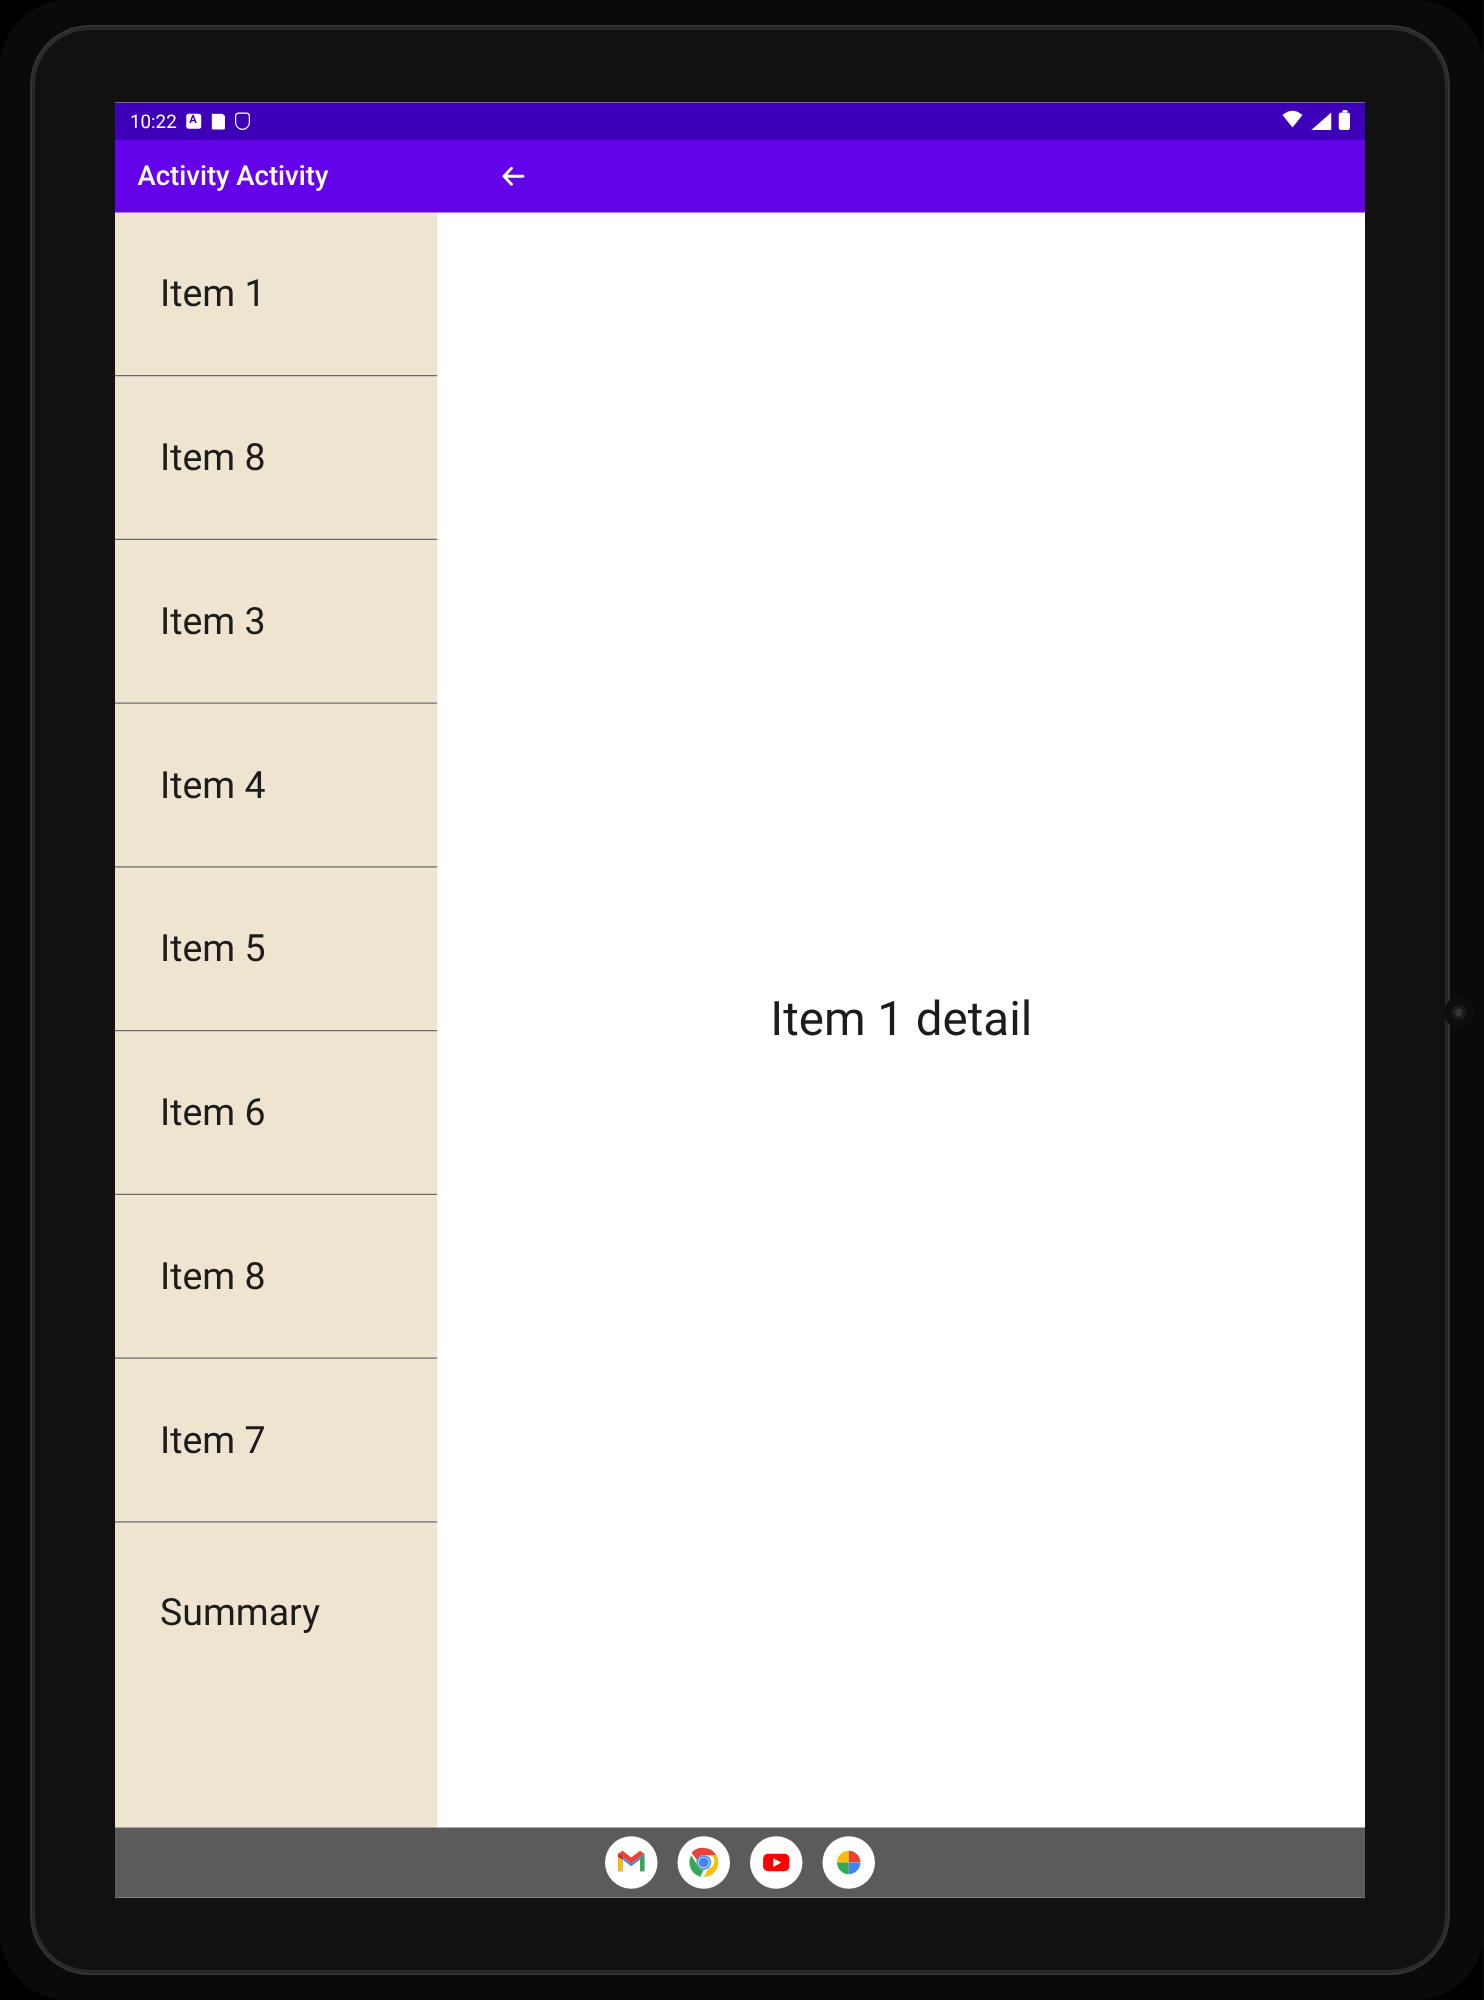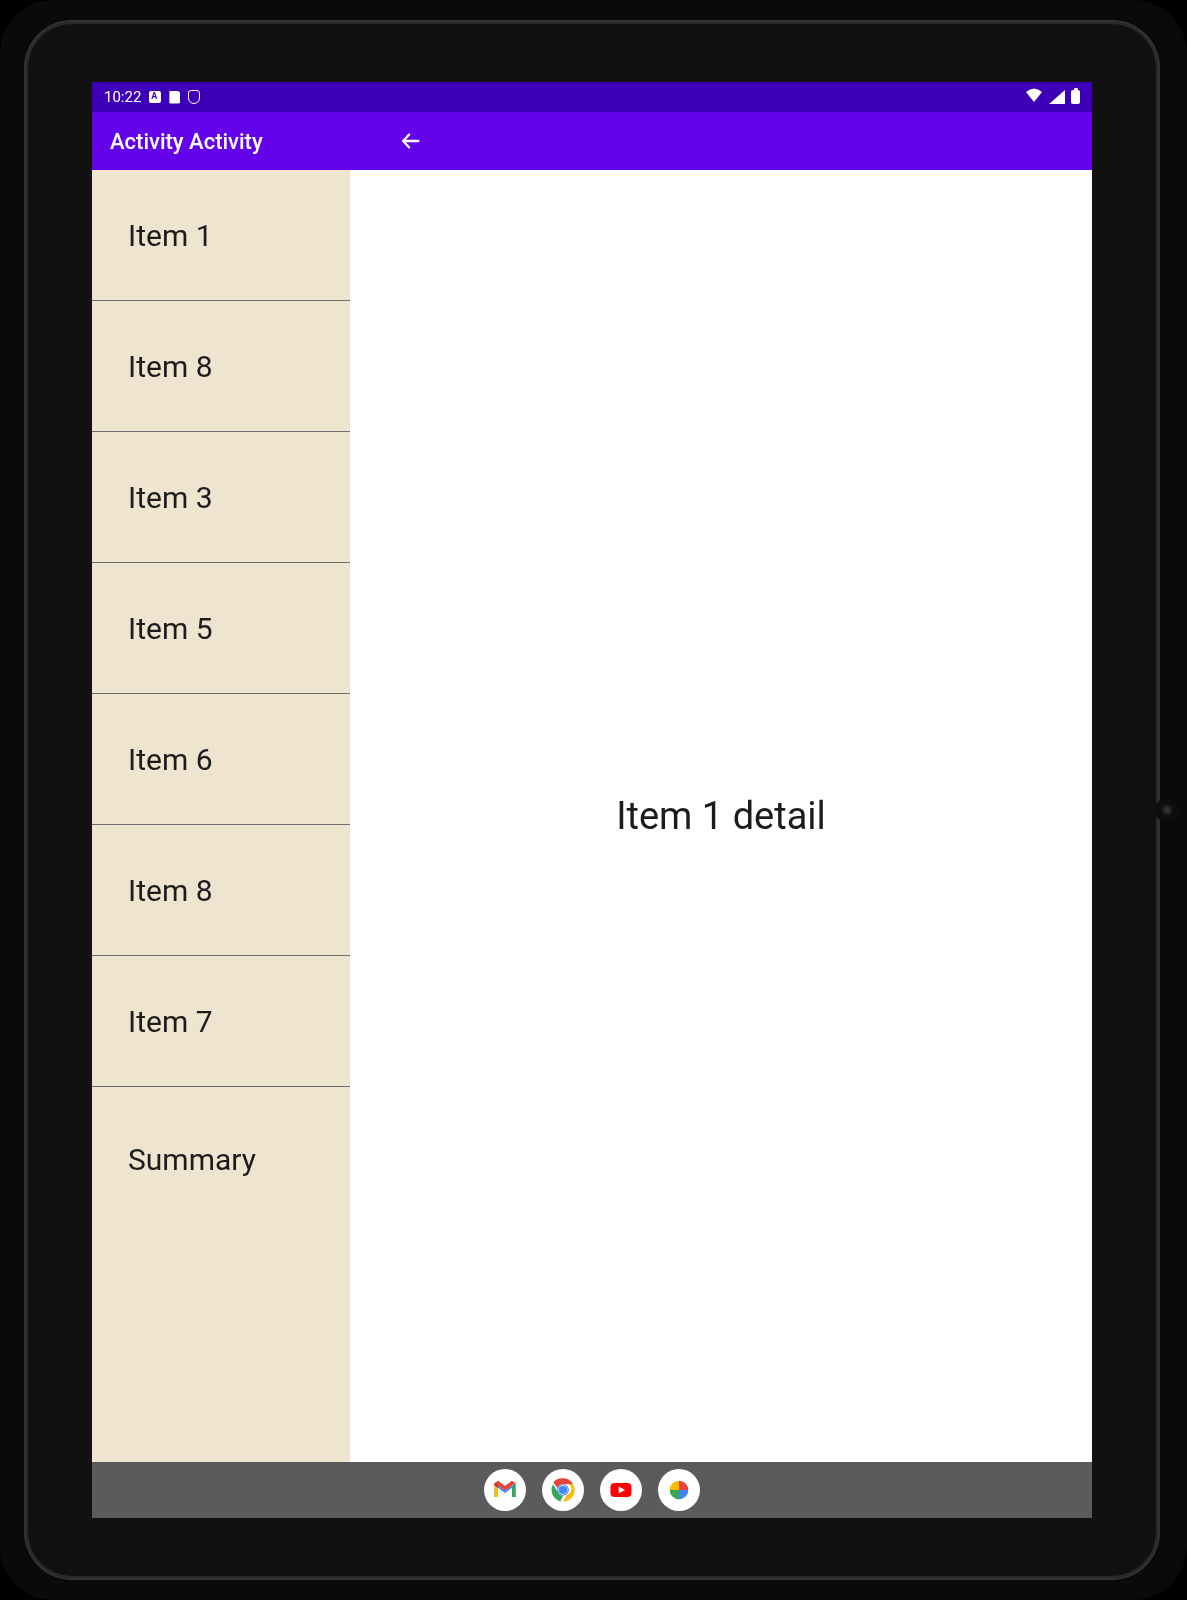--- a/index.html
+++ b/index.html
@@ -199,20 +199,23 @@
         <div class="list-item">
             <span>Item 1</span>
           </div>
         <div class="list-item">
             <span>Item 8</span>
           </div>
         <div class="list-item">
             <span>Item 3</span>
           </div>
         <div class="list-item">
+            <span>Item 4</span>
+          </div>
+        <div class="list-item">
             <span>Item 5</span>
           </div>
         <div class="list-item">
             <span>Item 6</span>
           </div>
         <div class="list-item">
             <span>Item 8</span>
           </div>
         <div class="list-item">
             <span>Item 7</span>

